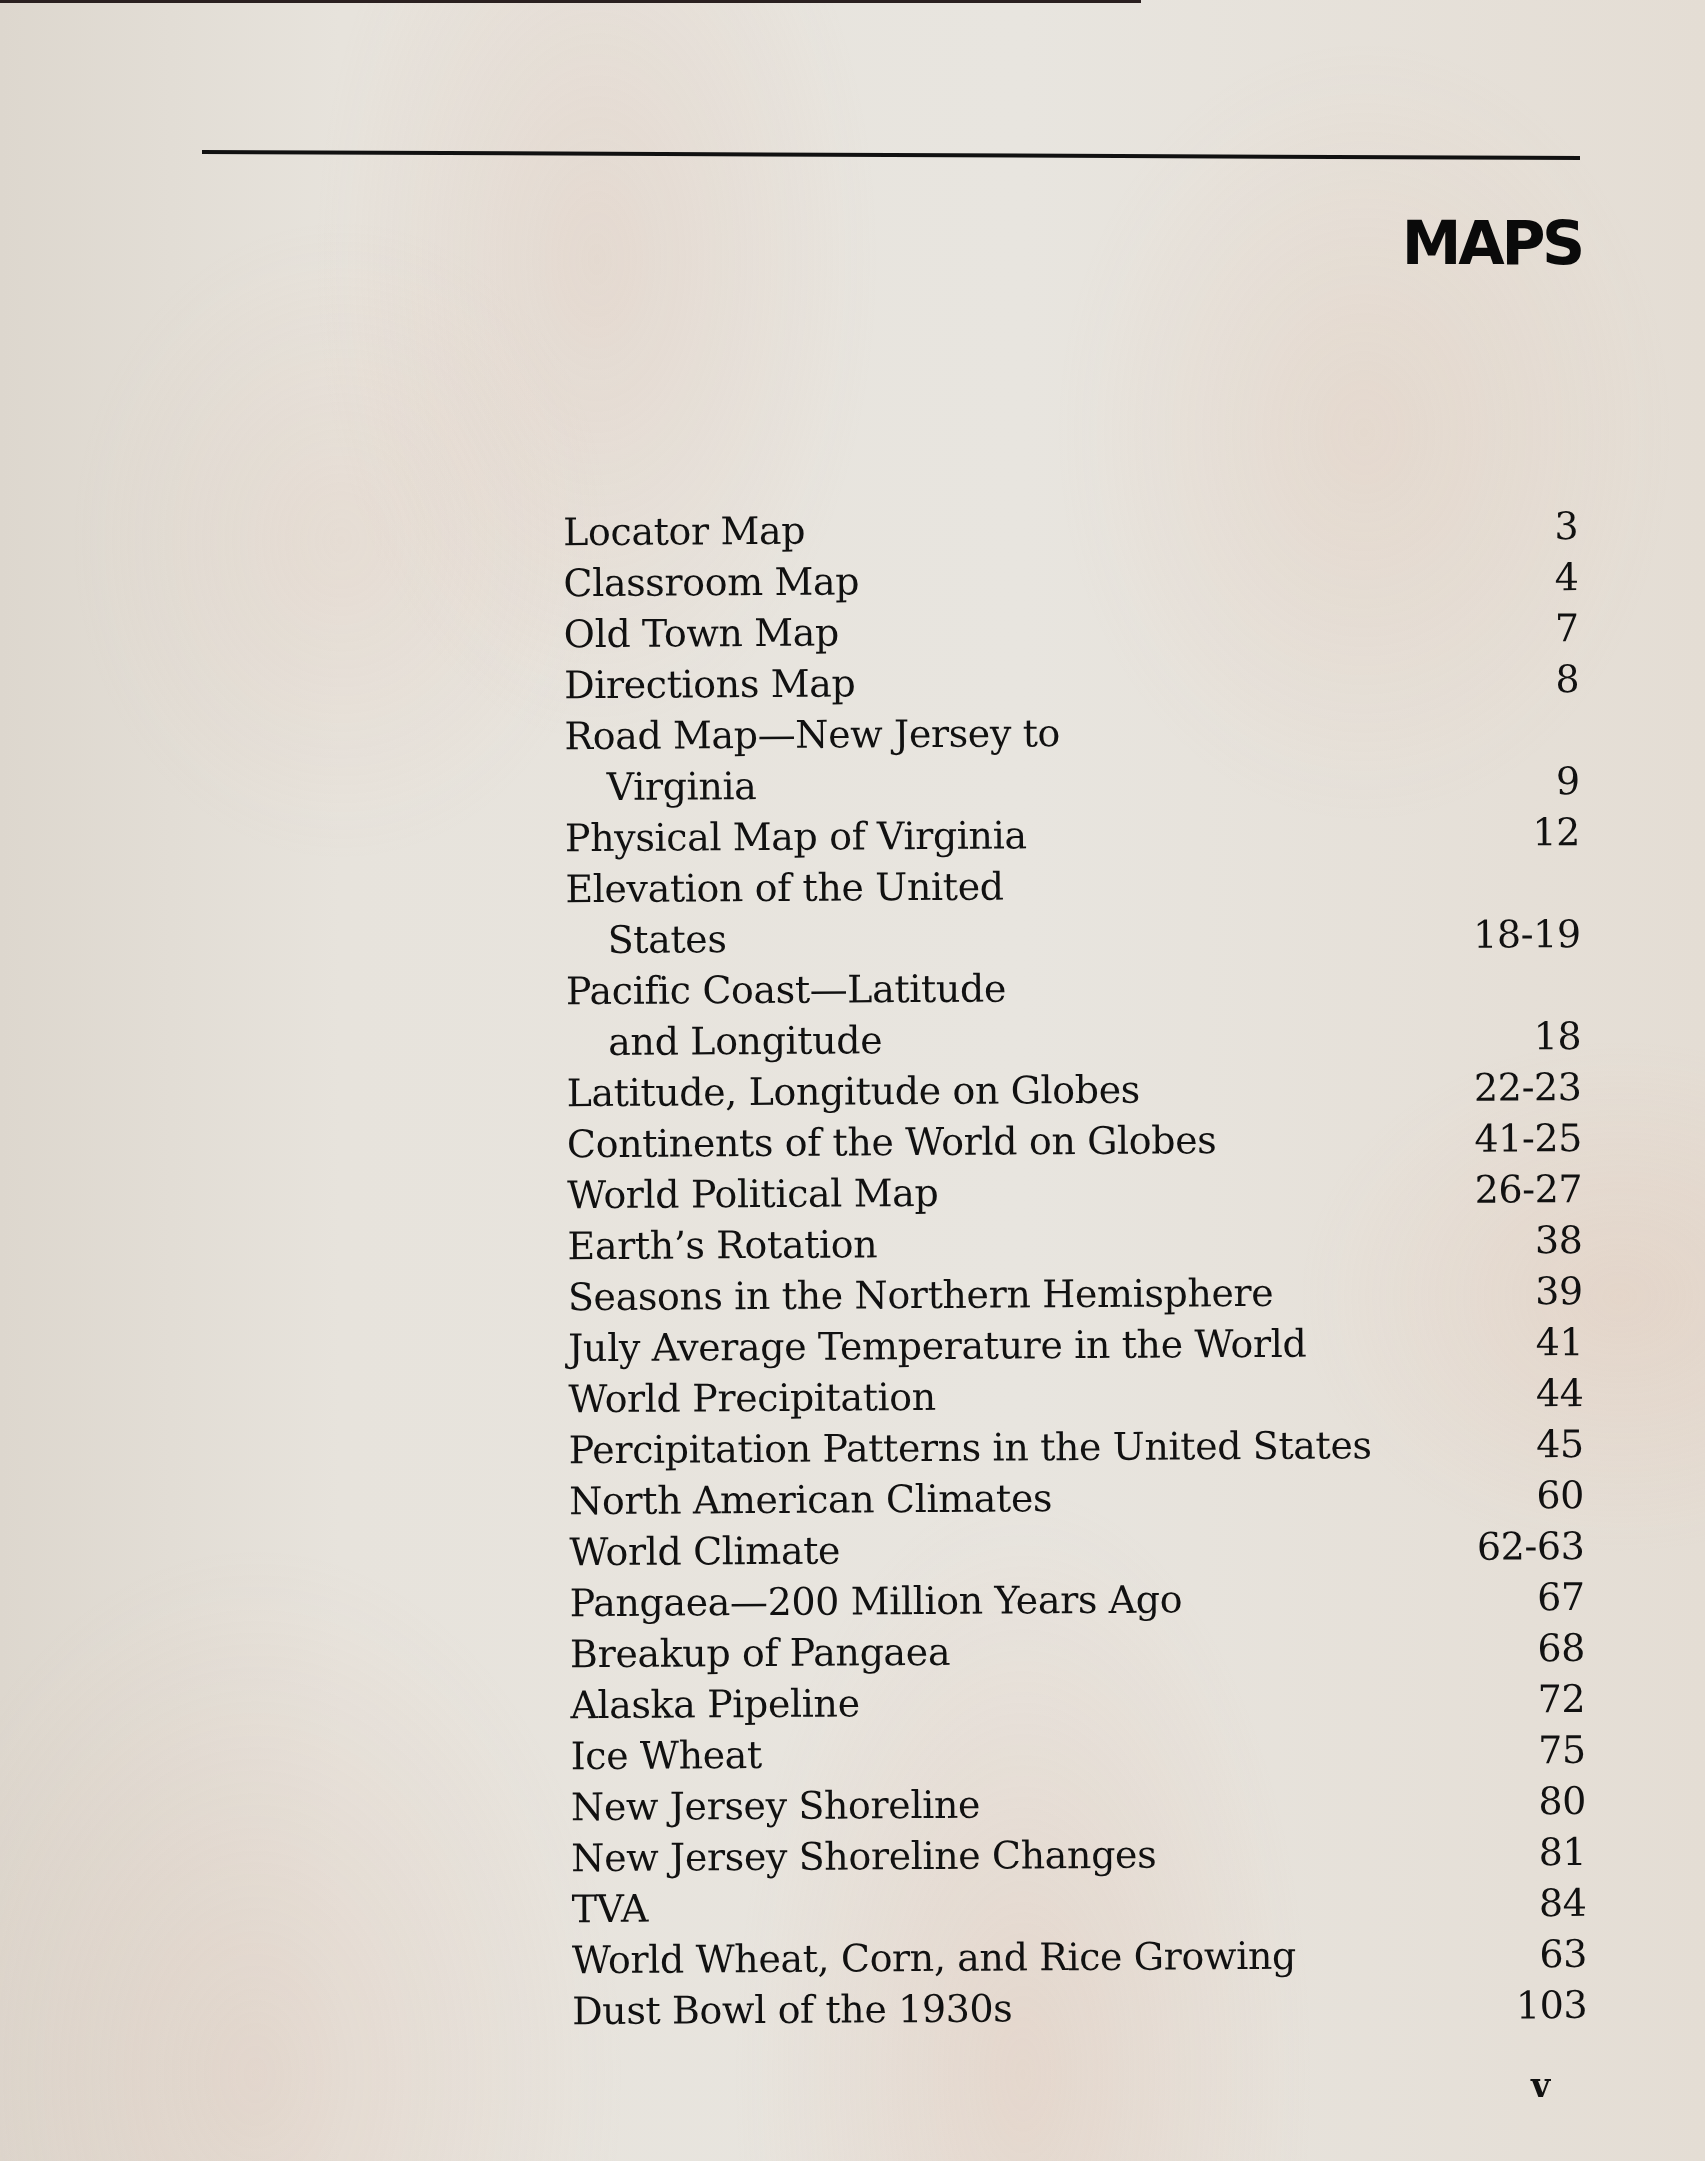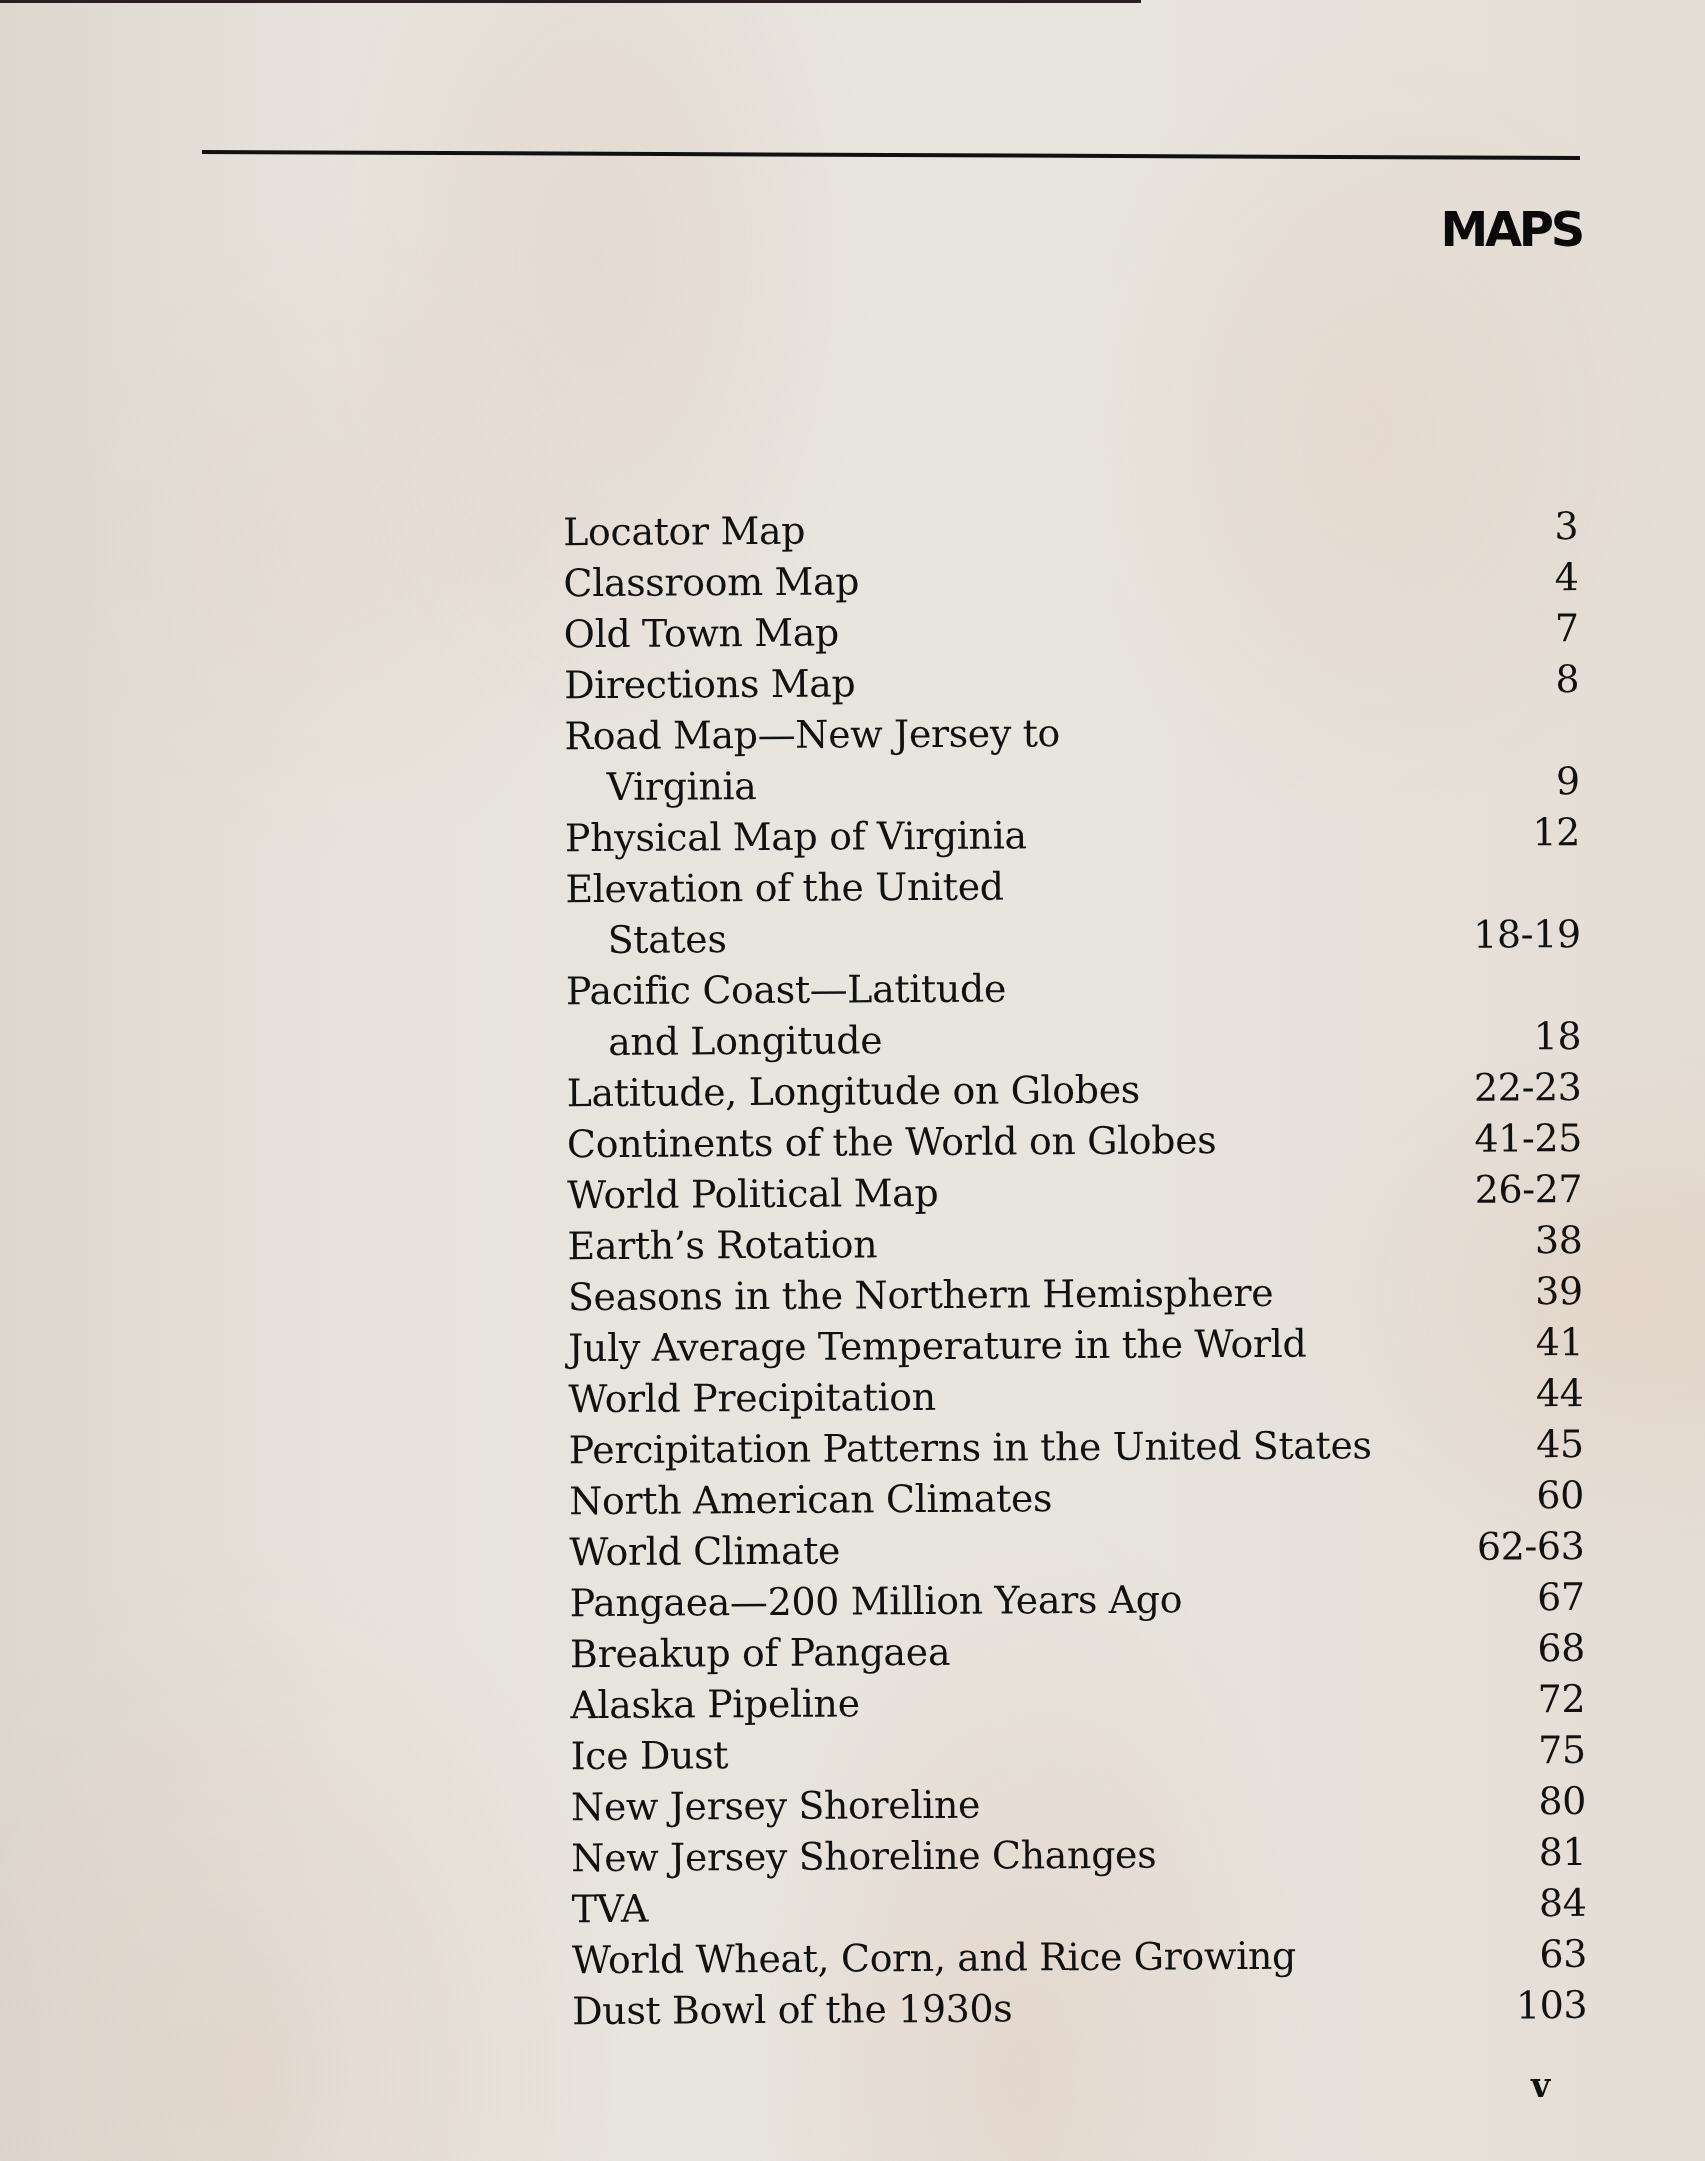--- a/index.html
+++ b/index.html
@@ -38,21 +38,21 @@
       background: #111;
       transform: rotate(0.25deg);
       transform-origin: left center;
     }
     .title {
       position: absolute;
       right: 124px;
       top: 173px;
       font-family: "DejaVu Sans", "Liberation Sans", sans-serif;
       font-weight: bold;
-      font-size: 48px;
+      font-size: 60px;
       letter-spacing: -3.3px;
       line-height: 1;
       color: #0a0a0a;
     }
     .toc {
       position: absolute;
       left: 563px;
       top: 501px;
       width: 1015px;
       margin: 0;
@@ -179,21 +179,21 @@
     </li>
     <li class="toc-entry">
       <span class="toc-title"><span>Breakup of Pangaea</span></span>
       <span class="toc-page">68</span>
     </li>
     <li class="toc-entry">
       <span class="toc-title"><span>Alaska Pipeline</span></span>
       <span class="toc-page">72</span>
     </li>
     <li class="toc-entry">
-      <span class="toc-title"><span>Ice Dust</span></span>
+      <span class="toc-title"><span>Ice Wheat</span></span>
       <span class="toc-page">75</span>
     </li>
     <li class="toc-entry">
       <span class="toc-title"><span>New Jersey Shoreline</span></span>
       <span class="toc-page">80</span>
     </li>
     <li class="toc-entry">
       <span class="toc-title"><span>New Jersey Shoreline Changes</span></span>
       <span class="toc-page">81</span>
     </li>

